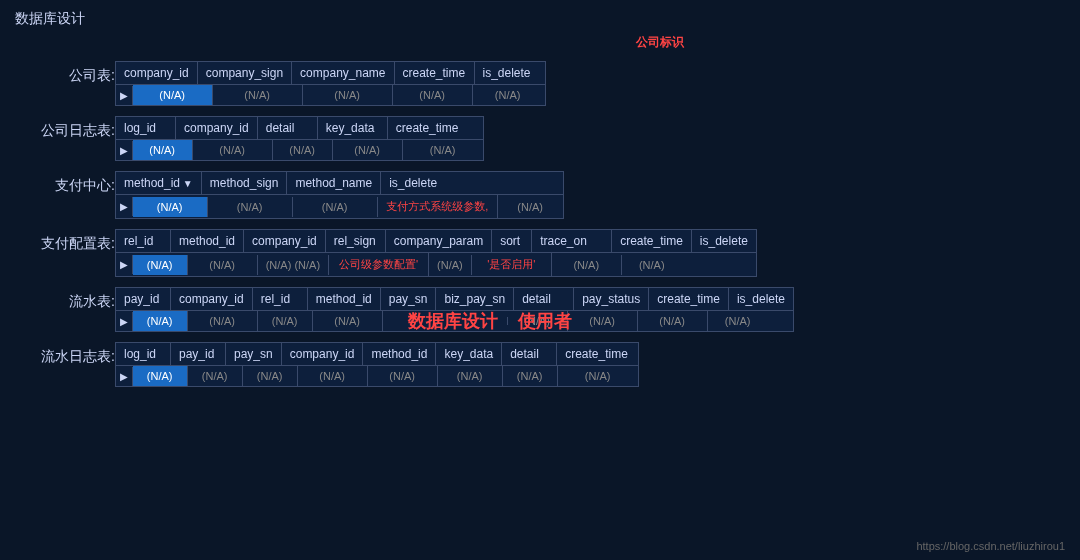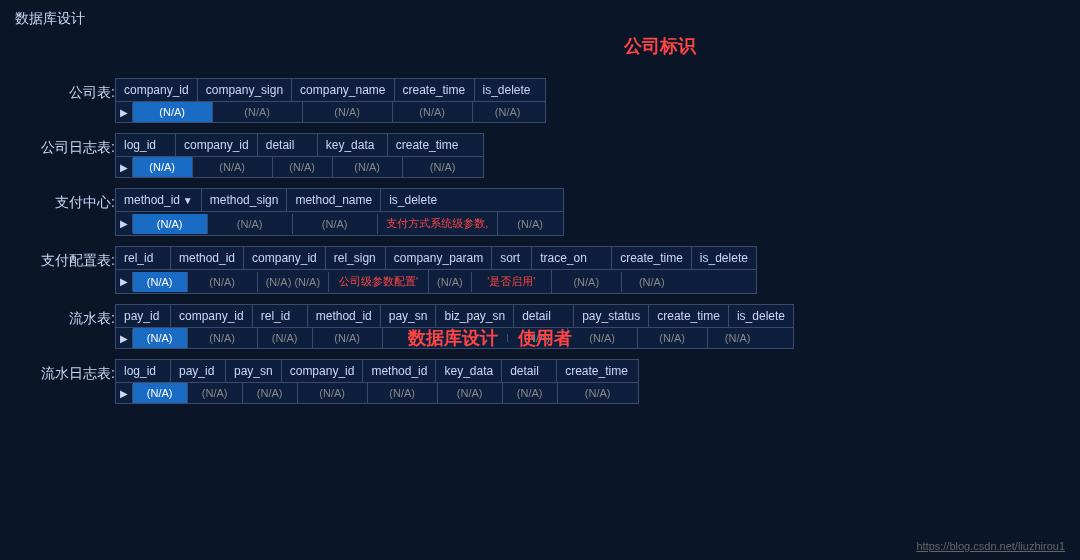--- a/index.html
+++ b/index.html
@@ -13,24 +13,24 @@
       overflow: hidden;
       position: relative;
     }
     .page-title {
       color: #ccd6f6;
       font-size: 14px;
       padding: 10px 15px 6px 15px;
     }
     .company-label {
       color: #ff4444;
-      font-size: 18px;
+      font-size: 12px;
       font-weight: bold;
       text-align: center;
-      margin-bottom: 20px;
+      margin-bottom: 10px;
       margin-left: 240px;
     }
     .content-area {
       padding: 0 15px;
     }
     .table-row-container {
       display: flex;
       align-items: flex-start;
       margin-bottom: 10px;
     }
@@ -94,21 +94,20 @@
     }
     .db-table-body .col.red-text {
       color: #ff4444;
     }
     .footer-link {
       position: absolute;
       bottom: 8px;
       right: 15px;
       color: #666;
       font-size: 11px;
-      text-decoration: underline;
     }
   </style>
 </head>
 <body>
 
 <div class="page-title">数据库设计</div>
 
 <div class="company-label">公司标识</div>
 
 <div class="content-area">

